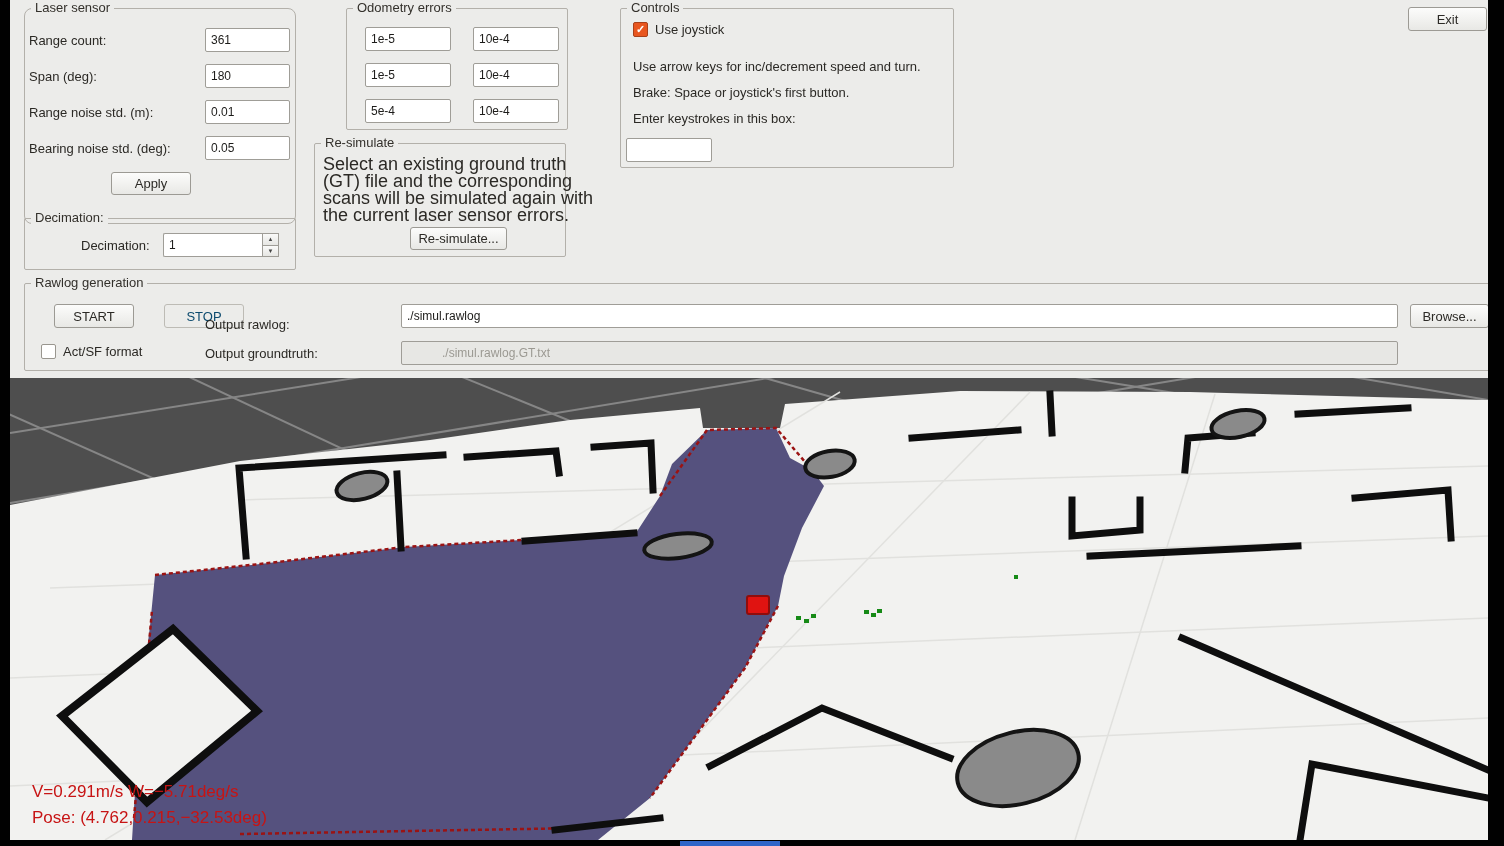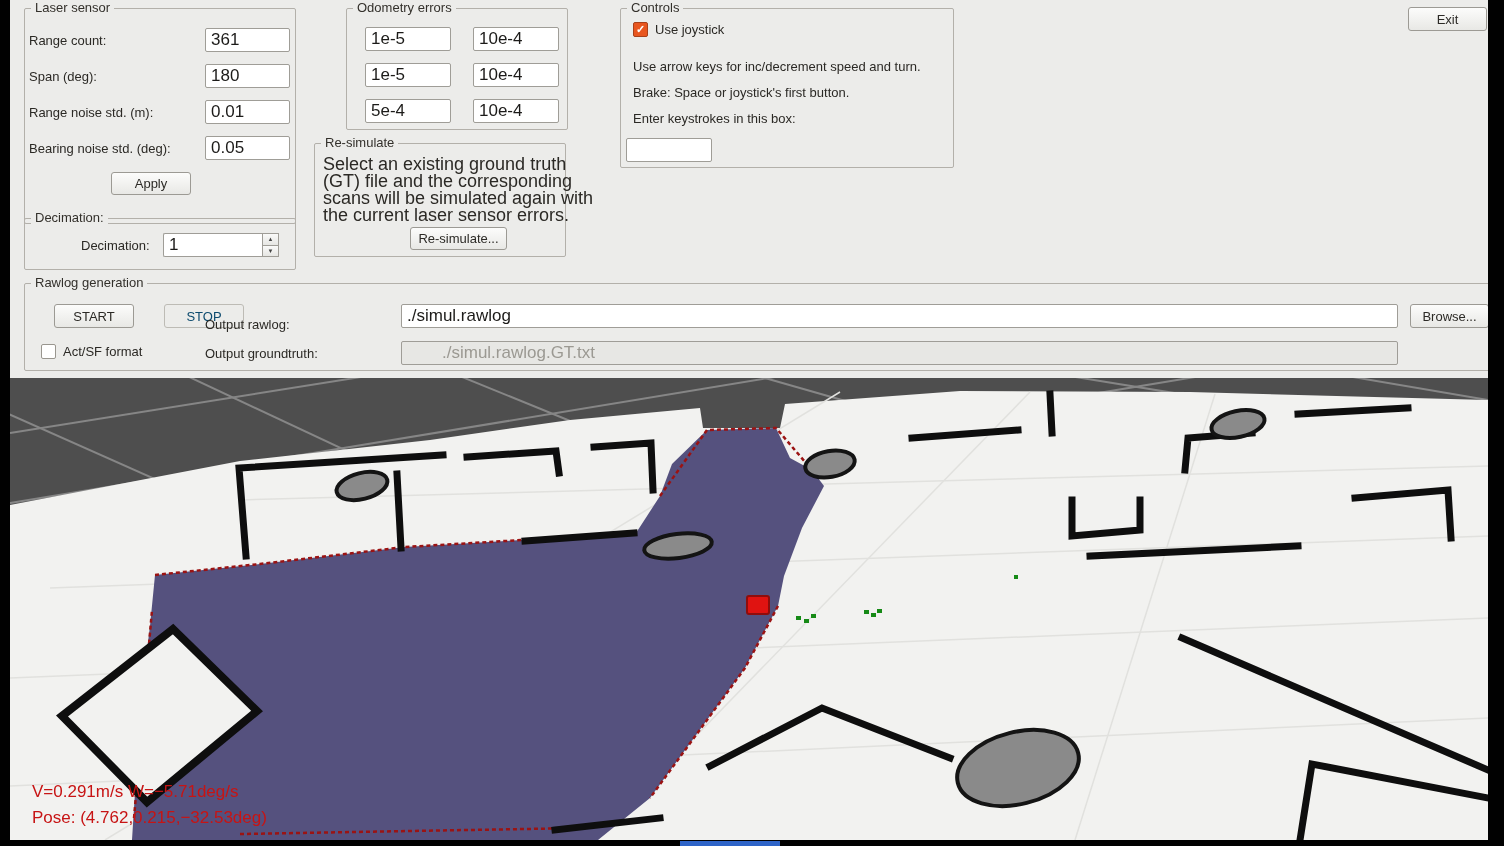--- a/index.html
+++ b/index.html
@@ -10,21 +10,21 @@
   .viewport { position:absolute; left:10px; top:378px; width:1478px; height:462px; background:#4e4e4e; overflow:hidden;text-align:center; }
   .bezel-left  { position:absolute; left:0; top:0; width:10px; height:846px; background:#010101; }
   .bezel-right { position:absolute; left:1488px; top:0; width:16px; height:846px; background:#010101; }
   .bezel-bottom{ position:absolute; left:10px; top:840px; width:1478px; height:6px; background:#010101; }
   .dock-hint   { position:absolute; left:680px; top:841px; width:100px; height:5px; background:#2e64c8; }
 
   .group { position:absolute; border:1px solid #b3b0aa; border-radius:2px; }
   .legend { position:absolute; top:-9px; left:6px; background:#ececea; padding:0 4px; font-size:13px; color:#33302b; white-space:nowrap; }
   .row { position:absolute; display:flex; align-items:center; }
   .flabel { font-size:13px; color:#2b2925; text-align:left; white-space:nowrap; }
-  .tf { background:#fff; border:1px solid #9f9d97; border-radius:2px; font-size:17px; color:#1c1b19; padding:2px 5px; height:24px; font-family:"Liberation Sans", sans-serif; outline:none; }
+  .tf { background:#fff; border:1px solid #9f9d97; border-radius:2px; font-size:12px; color:#1c1b19; padding:2px 5px; height:24px; font-family:"Liberation Sans", sans-serif; outline:none; }
   .tf.disabled { background:#e7e7e4; color:#9b9992; }
   .btn { position:absolute; display:flex; align-items:center; justify-content:center; background:linear-gradient(#fcfcfb,#e8e8e5); border:1px solid #9c9a94; border-radius:3px; font-size:13px; color:#2c2a26; cursor:default; white-space:nowrap; }
   .btn.disabled { color:#0c4a6e; background:#ececea; border-color:#bdbbb5; }
   .cb { width:15px; height:15px; border:1px solid #99968f; border-radius:2px; background:#fff; display:inline-flex; align-items:center; justify-content:center; flex:0 0 auto; }
   .cb.checked { background:#e8561f; border-color:#a8401a; color:#fff; font-size:11px; font-weight:bold; line-height:1; }
   .cblabel { font-size:13px; color:#2b2925; margin-left:7px; white-space:nowrap; }
   .instr { position:absolute; font-size:13px; color:#2b2925; white-space:nowrap; }
   .desc { position:absolute; font-size:18px; color:#2b2925; line-height:17px; }
   .spin-wrap { display:flex; }
   .spin-col { width:17px; height:24px; display:flex; flex-direction:column; }
@@ -32,21 +32,21 @@
   .spin-btn + .spin-btn { border-top:none; }
   .hud-line { position:absolute; left:22px; color:#c71414; font-size:17px; white-space:nowrap; }
 </style>
 </head>
 <body>
 
 <div class="screen">
 
   <div class="panel">
 
-    <div class="group" style="left:14px;top:8px;width:272px;height:216px;">
+    <div class="group" style="left:14px;top:8px;width:272px;height:216px;border-radius:8px;">
       <span class="legend">Laser sensor</span>
       <div class="row" style="left:4px;top:19px;">
         <label class="flabel" style="width:170px;">Range count:</label>
         <input class="tf" style="width: 85px; margin-left: 6px;" value="361">
       </div>
       <div class="row" style="left:4px;top:55px;">
         <label class="flabel" style="width:170px;">Span (deg):</label>
         <input class="tf" style="width: 85px; margin-left: 6px;" value="180">
       </div>
       <div class="row" style="left:4px;top:91px;">

